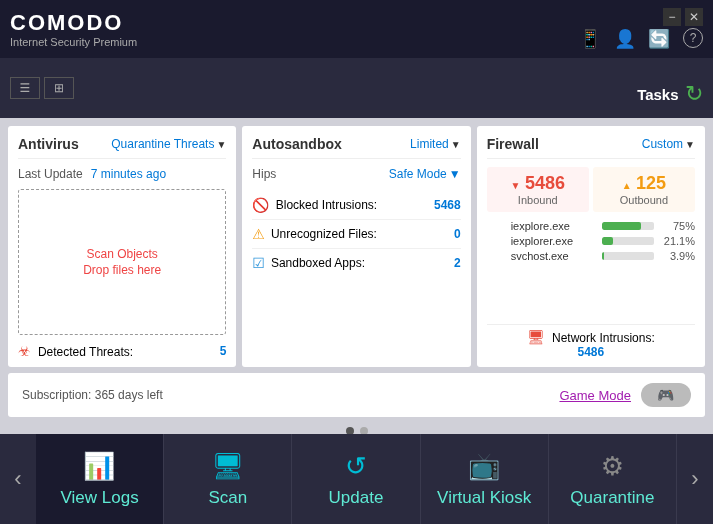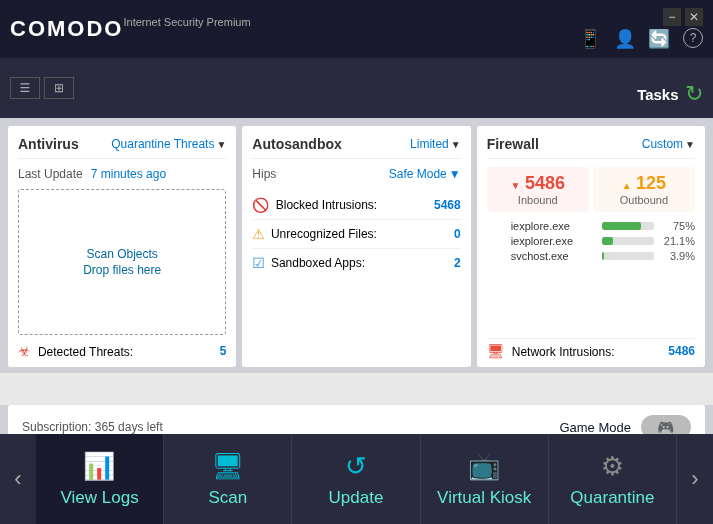--- a/index.html
+++ b/index.html
@@ -7,21 +7,21 @@
 
     
     .titlebar {
       background: #1a1a2e;
       height: 58px;
       display: flex;
       align-items: center;
       padding: 0 10px;
       position: relative;
     }
-    .titlebar-logo { display: flex; flex-direction: row; }
+    .titlebar-logo { display: flex; flex-direction: column; }
     .titlebar-logo .brand { color: white; font-size: 22px; font-weight: bold; letter-spacing: 2px; }
     .titlebar-logo .sub { color: #aaa; font-size: 11px; }
     .titlebar-controls { position: absolute; top: 8px; right: 10px; display: flex; gap: 4px; }
     .titlebar-controls span {
       width: 18px; height: 18px; display: flex; align-items: center; justify-content: center;
       color: #ccc; font-size: 12px; cursor: pointer; background: #333;
     }
     .titlebar-icons { position: absolute; bottom: 8px; right: 10px; display: flex; gap: 12px; }
     .titlebar-icons span { color: #aaa; font-size: 18px; cursor: pointer; }
 
@@ -79,21 +79,21 @@
       color: #0078d7; font-size: 12px;
     }
     .panel-dropdown .arrow { color: #333; font-size: 10px; }
 
     .last-update { display: flex; gap: 8px; align-items: center; margin-bottom: 8px; font-size: 12px; }
     .last-update-label { color: #555; }
     .last-update-value { color: #0078d7; cursor: pointer; }
 
     .scan-drop {
       border: 1px dashed #999; border-radius: 3px; padding: 10px;
-      text-align: center; color: #0369a1; font-size: 12px; flex: 1; margin-bottom: 8px;
+      text-align: center; color: #ef4444; font-size: 12px; flex: 1; margin-bottom: 8px;
       display: flex; flex-direction: column; align-items: center; justify-content: center;
       gap: 2px;
     }
 
     .threats-row { display: flex; align-items: center; justify-content: space-between; font-size: 12px; }
     .threats-row .threat-icon { color: #e74c3c; font-size: 14px; margin-right: 4px; }
     .threats-count { color: #0078d7; cursor: pointer; font-weight: bold; }
 
     
     .hips-row { display: flex; align-items: flex-end; justify-content: space-between; margin-bottom: 10px; }
@@ -126,42 +126,41 @@
     .stat-arrow-up { color: #f39c12; font-size: 10px; }
     .stat-label { font-size: 11px; color: #666; }
 
     .process-list { flex: 1; }
     .process-item { display: flex; align-items: center; gap: 6px; margin-bottom: 3px; font-size: 11px; padding-left: 24px; }
     .process-name { width: 85px; color: #333; }
     .process-bar-bg { flex: 1; height: 8px; background: #e0e0e0; border-radius: 2px; overflow: hidden; }
     .process-bar { height: 100%; background: #4caf50; border-radius: 2px; }
     .process-pct { width: 35px; text-align: right; color: #555; }
 
-    .network-row { display: flex; align-items: center; justify-content: space-between; font-size: 12px; padding-top: 4px; border-top: 1px solid #eee; }
+    .network-row { display: flex; align-items: center; justify-content: space-between; font-size: 12px; padding-top: 4px; border-top: 1px solid #eee; flex-direction: column; }
     .network-icon { color: #e74c3c; font-size: 14px; margin-right: 4px; }
     .network-count { color: #0078d7; cursor: pointer; font-weight: bold; }
 
     
     .bottom-status {
       background: #d0d0d8;
       padding: 0 8px 6px 8px;
     }
     .status-row {
       background: white;
       border-radius: 3px;
       display: flex;
       align-items: center;
       justify-content: space-between;
       padding: 8px 14px;
       height: 44px;
-      margin-top: 32px;
     }
     .subscription-text { font-size: 12px; color: #555; }
     .game-mode-area { display: flex; align-items: center; gap: 10px; }
-    .game-mode-label { font-size: 13px; color: #0f172a; }
+    .game-mode-label { font-size: 13px; color: #a21caf; text-decoration: underline; }
     .toggle-btn {
       background: #bbb; border-radius: 12px; width: 50px; height: 24px;
       display: flex; align-items: center; justify-content: center;
       cursor: pointer; position: relative;
     }
     .toggle-icon { color: #666; font-size: 14px; }
 
     
     .dots-area { display: flex; justify-content: center; align-items: center; padding: 4px 0; background: #d0d0d8; }
     .dot { width: 8px; height: 8px; border-radius: 50%; background: #aaa; margin: 0 3px; }

